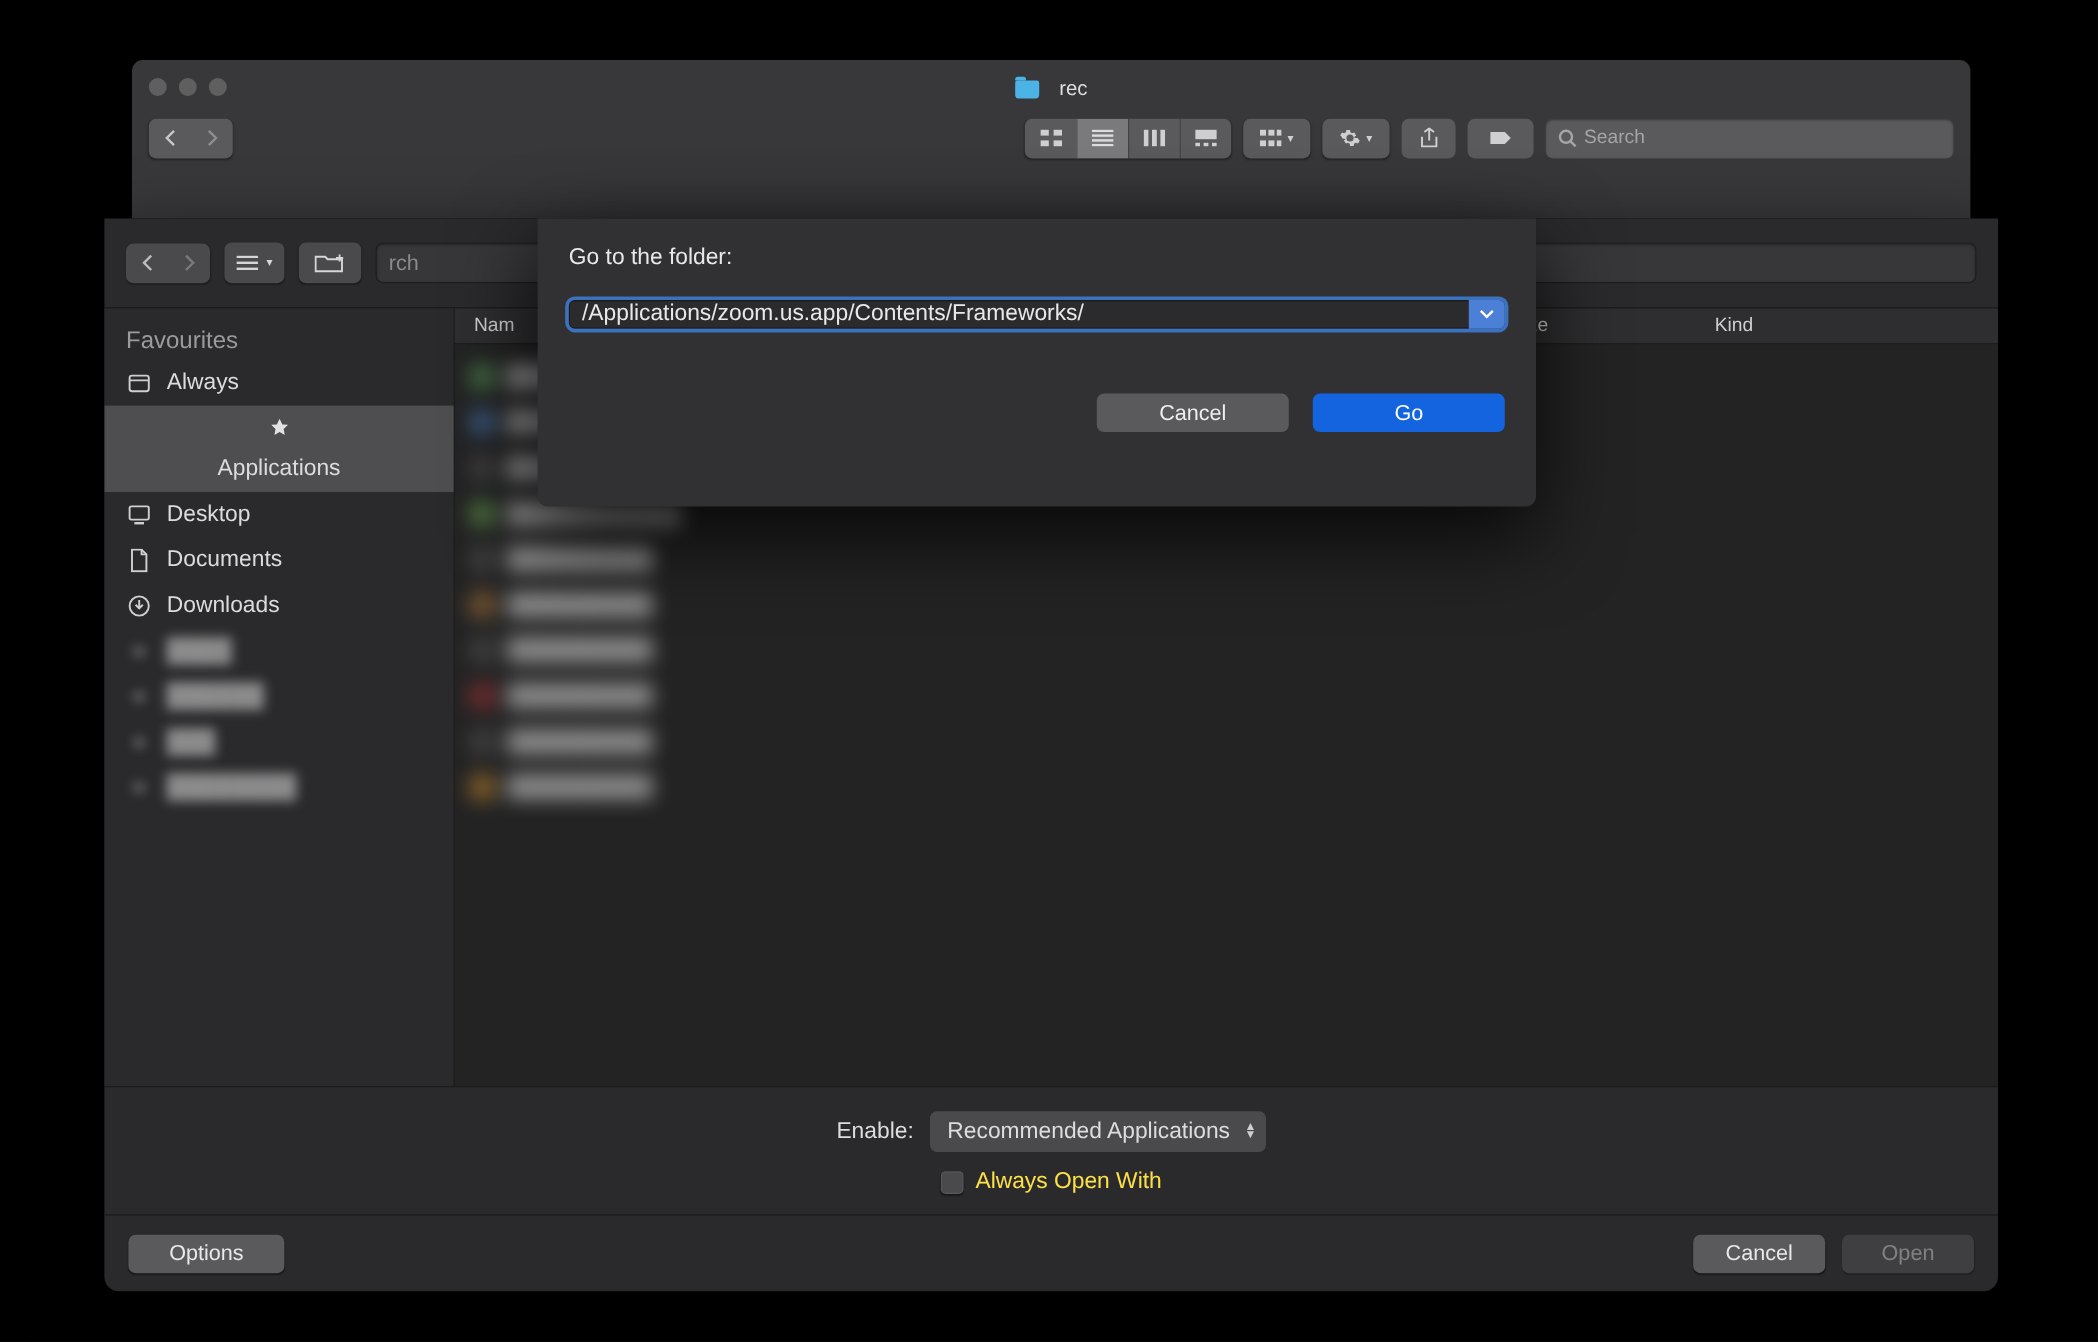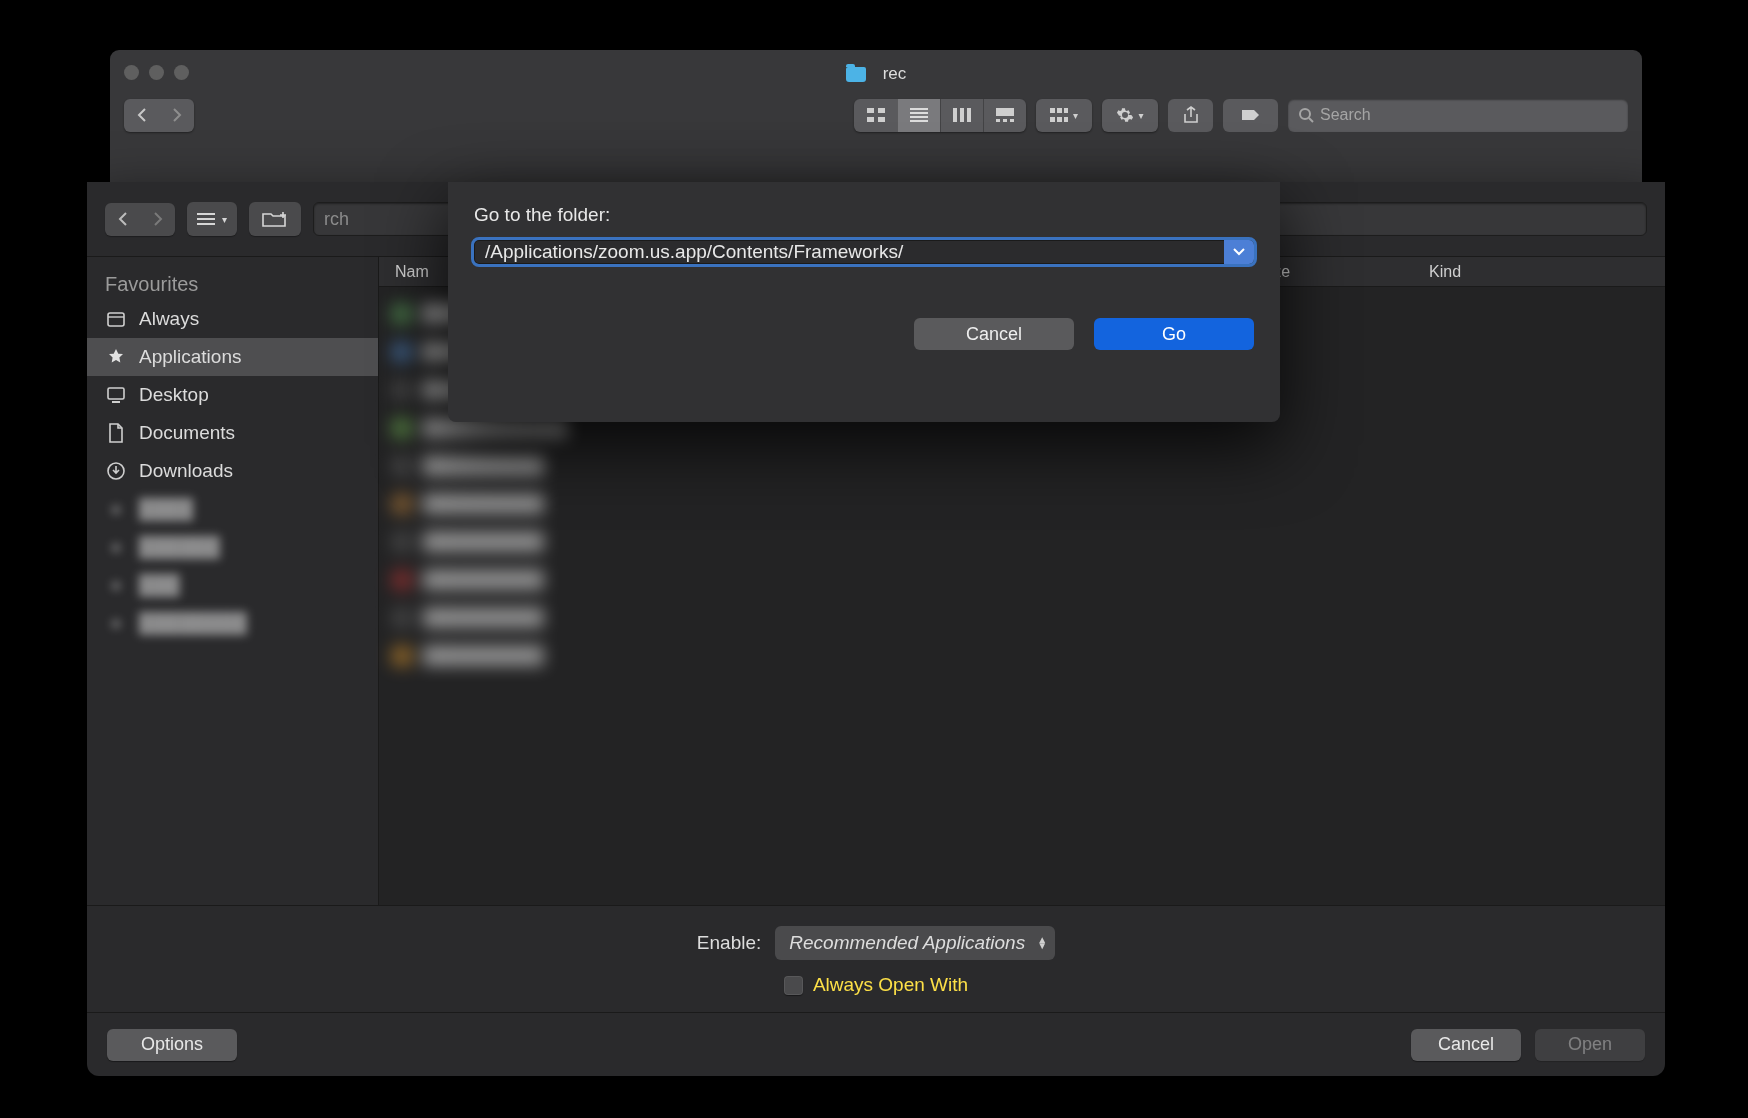--- a/index.html
+++ b/index.html
@@ -40,53 +40,53 @@
   .panel-toolbar{height:74px;display:flex;align-items:center;gap:12px;padding:0 18px 0 18px;}
   .panel-toolbar .navgroup{background:#4a4a4c;border-radius:6px;}
   .pbtn{background:#4a4a4c;border-radius:6px;height:34px;display:inline-flex;align-items:center;justify-content:center;color:#d6d6d6;padding:0 10px;box-shadow:0 1px 1px rgba(0,0,0,.3);}
   .pbtn.icononly{width:52px;padding:0;}
   .panel-search{flex:1;background:#373739;border:1px solid #1d1d1d;border-radius:6px;height:34px;display:flex;align-items:center;padding:0 10px;color:#8b8b8b;font-size:18px;box-shadow:inset 0 1px 2px rgba(0,0,0,.4);}
 
   .panel-body{flex:1;display:flex;border-top:1px solid #1a1a1a;overflow:hidden;}
   .sidebar{width:292px;background:#2a2a2c;padding:10px 0; border-right:1px solid #1a1a1a;}
   .side-label{font-size:20px;color:#9b9b9b;padding:6px 18px 4px;}
   .side-item{display:flex;align-items:center;gap:12px;padding:8px 18px;font-size:19px;color:#dcdcdc;}
-  .side-item.selected{background:#4e4e50;}
+  .side-item.selected{background:#4e4e50;flex-direction:column;}
   .side-item.blur{filter:blur(5px);opacity:.55;}
   .side-ico{width:22px;height:22px;display:flex;align-items:center;justify-content:center;color:#c8c8c8;}
 
   .filelist{flex:1;background:#232324;position:relative;}
   .list-header{display:flex;background:#2e2e30;border-bottom:1px solid #1a1a1a;height:30px;align-items:center;font-size:16px;color:#cfcfcf;}
   .col-name{flex:0 0 590px;padding-left:16px;}
   .col-mod{flex:0 0 290px;}
   .col-size{flex:0 0 170px;}
   .col-kind{flex:1;}
   .rows{position:absolute;left:0;right:0;top:30px;bottom:0;filter:blur(8px);opacity:.55;padding:8px 12px;}
   .row{display:flex;align-items:center;height:38px;font-size:17px;color:#e6e6e6;}
   .row .dot{width:22px;height:22px;border-radius:5px;background:#555;margin-right:10px;}
 
   .panel-options{border-top:1px solid #1a1a1a;padding:20px 0 16px; display:flex; flex-direction:column; align-items:center; gap:14px;}
   .enable-row{display:flex;align-items:center;gap:14px;font-size:19px;color:#ddd;}
-  .popup{background:#4a4a4c;border-radius:6px;height:34px;display:flex;align-items:center;padding:0 30px 0 14px;position:relative;font-size:19px;font-style:italic;}
+  .popup{background:#4a4a4c;border-radius:6px;height:34px;display:flex;align-items:center;padding:0 30px 0 14px;position:relative;font-size:19px;}
   .popup .arrows{position:absolute;right:8px;top:50%;transform:translateY(-50%);display:flex;flex-direction:column;line-height:6px;font-size:10px;color:#cfcfcf;}
   .check-row{display:flex;align-items:center;gap:10px;font-size:19px;color:#fde047;}
   .checkbox{width:19px;height:19px;border-radius:4px;background:#4a4a4c;box-shadow:inset 0 0 0 1px rgba(255,255,255,.08),0 1px 1px rgba(0,0,0,.4);}
 
   .panel-footer{border-top:1px solid #1a1a1a;height:64px;display:flex;align-items:center;padding:0 20px;gap:14px;}
   .footer-spacer{flex:1;}
   .macbtn{background:#5a5a5c;border-radius:6px;height:32px;min-width:110px;display:inline-flex;align-items:center;justify-content:center;font-size:18px;color:#e8e8e8;box-shadow:0 1px 1px rgba(0,0,0,.4);}
   .macbtn.disabled{opacity:.45;}
 
   
   .sheet{
     position:absolute; left:448px; top:182px; width:832px; height:240px;
     background:#313133; border-radius:0 0 8px 8px; box-shadow:0 24px 70px rgba(0,0,0,.8);
     padding:22px 26px 20px 26px;
   }
-  .sheet-label{font-size:19px;color:#e8e8e8;margin-bottom:14px;}
+  .sheet-label{font-size:19px;color:#e8e8e8;margin-bottom:24px;}
   .combo{display:flex;align-items:stretch;height:24px;border-radius:5px;outline:3px solid #3a72bf;outline-offset:0;}
   .combo input{flex:1;background:#2b2b2d;border:1px solid #1a1a1a;border-right:none;border-radius:5px 0 0 5px;color:#e8e8e8;font-size:19px;padding:0 10px;outline:none;}
   .combo .drop{width:30px;background:#4c7fd6;border-radius:0 5px 5px 0;display:flex;align-items:center;justify-content:center;color:#fff;}
   .sheet-btnrow{display:flex;gap:20px;justify-content:flex-end;margin-top:54px;}
   .sheetbtn{height:32px;min-width:160px;border-radius:6px;display:flex;align-items:center;justify-content:center;font-size:18px;}
   .sheetbtn.cancel{background:#5a5a5c;color:#eee;}
   .sheetbtn.go{background:#1364de;color:#fff;}
 
   svg{display:block;}
 </style>

